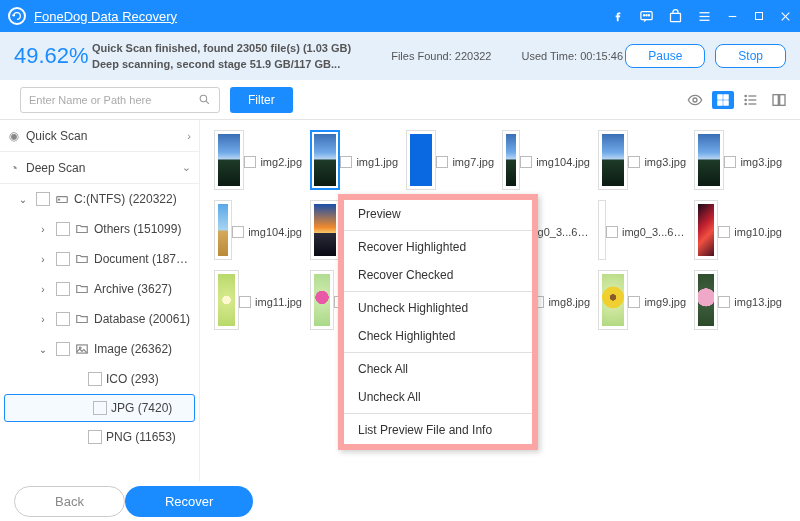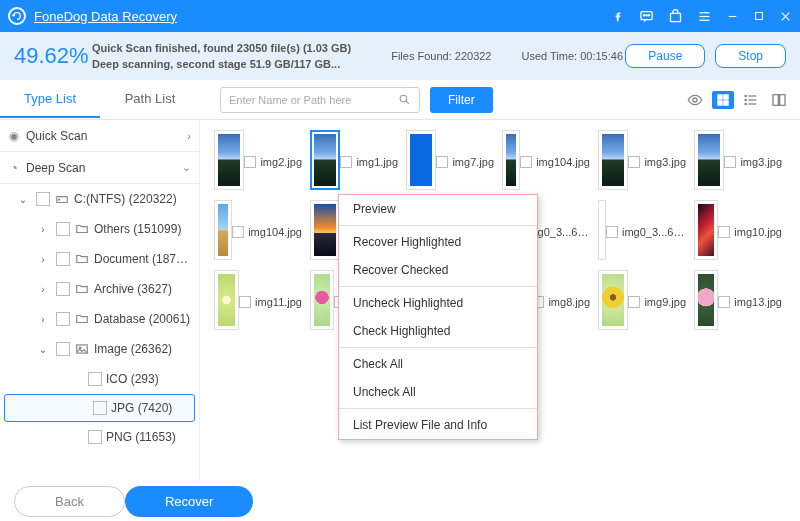--- a/index.html
+++ b/index.html
@@ -70,21 +70,21 @@
   .flower-g { background: radial-gradient(circle at 50% 50%, #fff8d0 15%, #d4e88a 16%, #b8d86a 100%);}
   .flower-p { background: radial-gradient(circle at 50% 45%, #e85aa8 22%, #c8e8a8 23%, #a8d888 100%);}
   .flower-t { background: linear-gradient(to bottom, #c8e8e8 0%, #a8d8d8 100%); position:relative;}
   .flower-t::after{content:"";position:absolute;left:35%;top:30%;width:30%;height:40%;background:#e87a3a;border-radius:40% 40% 50% 50%;}
   .beach { background: linear-gradient(to bottom, #88c8e8 0%, #c8d888 55%, #d8c888 100%);}
   .flower-y { background: radial-gradient(circle at 50% 45%, #8a5a2a 10%, #f0d030 11% 35%, #d0e8a0 36%, #b0d880 100%);}
   .red-abs { background: linear-gradient(135deg, #1a0a1a 0%, #c02030 40%, #f05040 60%, #4a1020 100%);}
   .flower-pk { background: radial-gradient(circle at 50% 45%, #f0a8c8 30%, #3a5a3a 31%, #2a4a2a 100%);}
 
   
-  .context { position: absolute; left: 138px; top: 74px; width: 200px; background:#fff; border:1px solid #fca5a5; box-shadow: 2px 2px 6px rgba(0,0,0,.2); z-index: 50;}
+  .context { position: absolute; left: 138px; top: 74px; width: 200px; background:#fff; border:6px solid #fca5a5; box-shadow: 2px 2px 6px rgba(0,0,0,.2); z-index: 50;}
   .context .citem { padding: 7px 14px; font-size: 12px; color:#333; cursor:pointer; }
   .context .csep { height:1px; background:#e0e0e0; margin: 2px 0;}
 
   
   .footer { height: 40px; display: flex; align-items: center; padding: 0 14px; }
   .backbtn { border:1px solid #ccc; color:#888; background:#fff; border-radius:16px; padding:7px 40px; font-size:13px; cursor:pointer;}
   .recoverbtn { background:#1a8cff; color:#fff; border:none; border-radius:16px; padding:8px 40px; font-size:13px; cursor:pointer;}
 </style>
 </head>
 <body>
@@ -154,24 +154,20 @@
     <div><span>Files Found:</span> <span>220322</span></div>
     <div><span>Used Time:</span> <span>00:15:46</span></div>
   </div>
   <div class="btns">
     <button class="pillbtn">Pause</button>
     <button class="pillbtn">Stop</button>
   </div>
 </div>
 
 <div class="toolbar">
-  <div class="tabs">
-    <div class="tab active">Type List</div>
-    <div class="tab">Path List</div>
-  </div>
   <div class="searchbox">
     <input placeholder="Enter Name or Path here" style="">
     <svg width="13" height="13" viewBox="0 0 24 24" fill="none" stroke="#999" stroke-width="2">
         <circle cx="10" cy="10" r="6"></circle>
         <line x1="15" y1="15" x2="20" y2="20"></line>
       </svg>
   </div>
   <button class="filterbtn">Filter</button>
   <div class="spacer"></div>
   <div class="viewtoggles">

